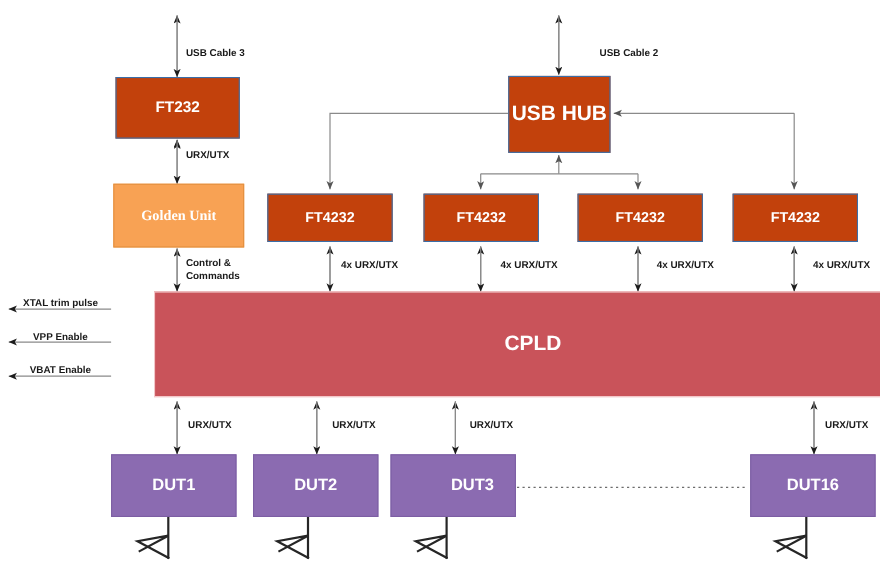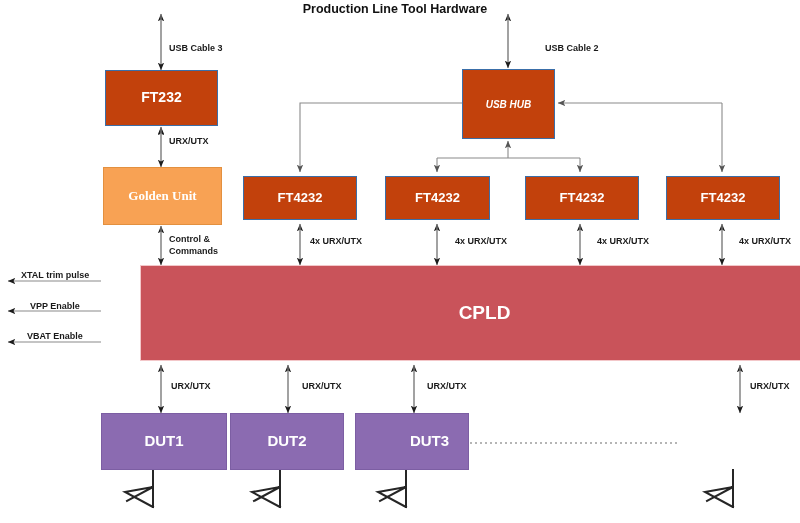--- a/index.html
+++ b/index.html
@@ -77,21 +77,20 @@
     font-size: 12.5px;
     font-weight: bold;
     color: #111111;
   }
 </style>
 </head>
 <body>
 
 <div id="diagram-root">
 
-  <div class="title-shift">Production Line Tool Hardware</div>
 
   <svg id="wire-layer" viewBox="0 0 800 523" width="800" height="523" xmlns="http://www.w3.org/2000/svg">
     <defs>
       <marker id="arrow-grey" markerWidth="9" markerHeight="9" refX="7.4" refY="3.2" orient="auto" markerUnits="userSpaceOnUse">
         <path d="M0,0 L7.6,3.2 L0,6.4 L1.9,3.2 Z" fill="#555555"></path>
       </marker>
       <marker id="arrow-dark" markerWidth="9" markerHeight="9" refX="7.4" refY="3.2" orient="auto" markerUnits="userSpaceOnUse">
         <path d="M0,0 L7.6,3.2 L0,6.4 L1.9,3.2 Z" fill="#1c1c1c"></path>
       </marker>
     </defs>
@@ -165,21 +164,21 @@
   </svg>
 
   <div class="node node-blue" style="left:105px; top:70px; width:113px; height:56px; font-size:14px;">
     <span>FT232</span>
   </div>
 
   <div class="node node-orange" style="left:103px; top:167px; width:119px; height:58px; font-size:13px;">
     <span>Golden Unit</span>
   </div>
 
-  <div class="node node-blue" style="left:462px; top:69px; width:93px; height:70px; font-size:10px;font-style:italic;">
+  <div class="node node-blue" style="left:462px; top:69px; width:93px; height:70px; font-size:19px;">
     <span>USB HUB</span>
   </div>
 
   <div class="node node-blue" style="left:243px; top:176px; width:114px; height:44px; font-size:13px;">
     <span>FT4232</span>
   </div>
 
   <div class="node node-blue" style="left:385px; top:176px; width:105px; height:44px; font-size:13px;">
     <span>FT4232</span>
   </div>
@@ -189,32 +188,35 @@
   </div>
 
   <div class="node node-blue" style="left:666px; top:176px; width:114px; height:44px; font-size:13px;">
     <span>FT4232</span>
   </div>
 
   <div class="node node-red" style="left:101px; top:265px; width:689px; height:96px; font-size:19px;">
     <span>CPLD</span>
   </div>
 
-  <div class="node node-purple" style="left:101px; top:413px; width:126px; height:57px; font-size:15px;">
+  <div class="node node-purple" style="left:101px; top:413px; width:114px; height:57px; font-size:15px;">
     <span>DUT1</span>
   </div>
 
   <div class="node node-purple" style="left:230px; top:413px; width:114px; height:57px; font-size:15px;">
     <span>DUT2</span>
   </div>
 
   <div class="node node-purple" style="left:355px; top:413px; width:114px; height:57px; font-size:15px;padding-left:35px;">
     <span>DUT3</span>
   </div>
 
+  <div class="node node-purple" style="left:682px; top:413px; width:114px; height:57px; font-size:15px;">
+    <span>DUT16</span>
+  </div>
 
   <div class="edge-label" style="left:169px; top:43px;">USB Cable 3</div>
 
   <div class="edge-label" style="left:523px; top:43px;margin-left:22px;">USB Cable 2</div>
 
   <div class="edge-label" style="left:169px; top:136px;">URX/UTX</div>
 
   <div class="edge-label" style="left:169px; top:234px;">Control &amp;</div>
   <div class="edge-label" style="left:169px; top:246px;">Commands</div>
 

